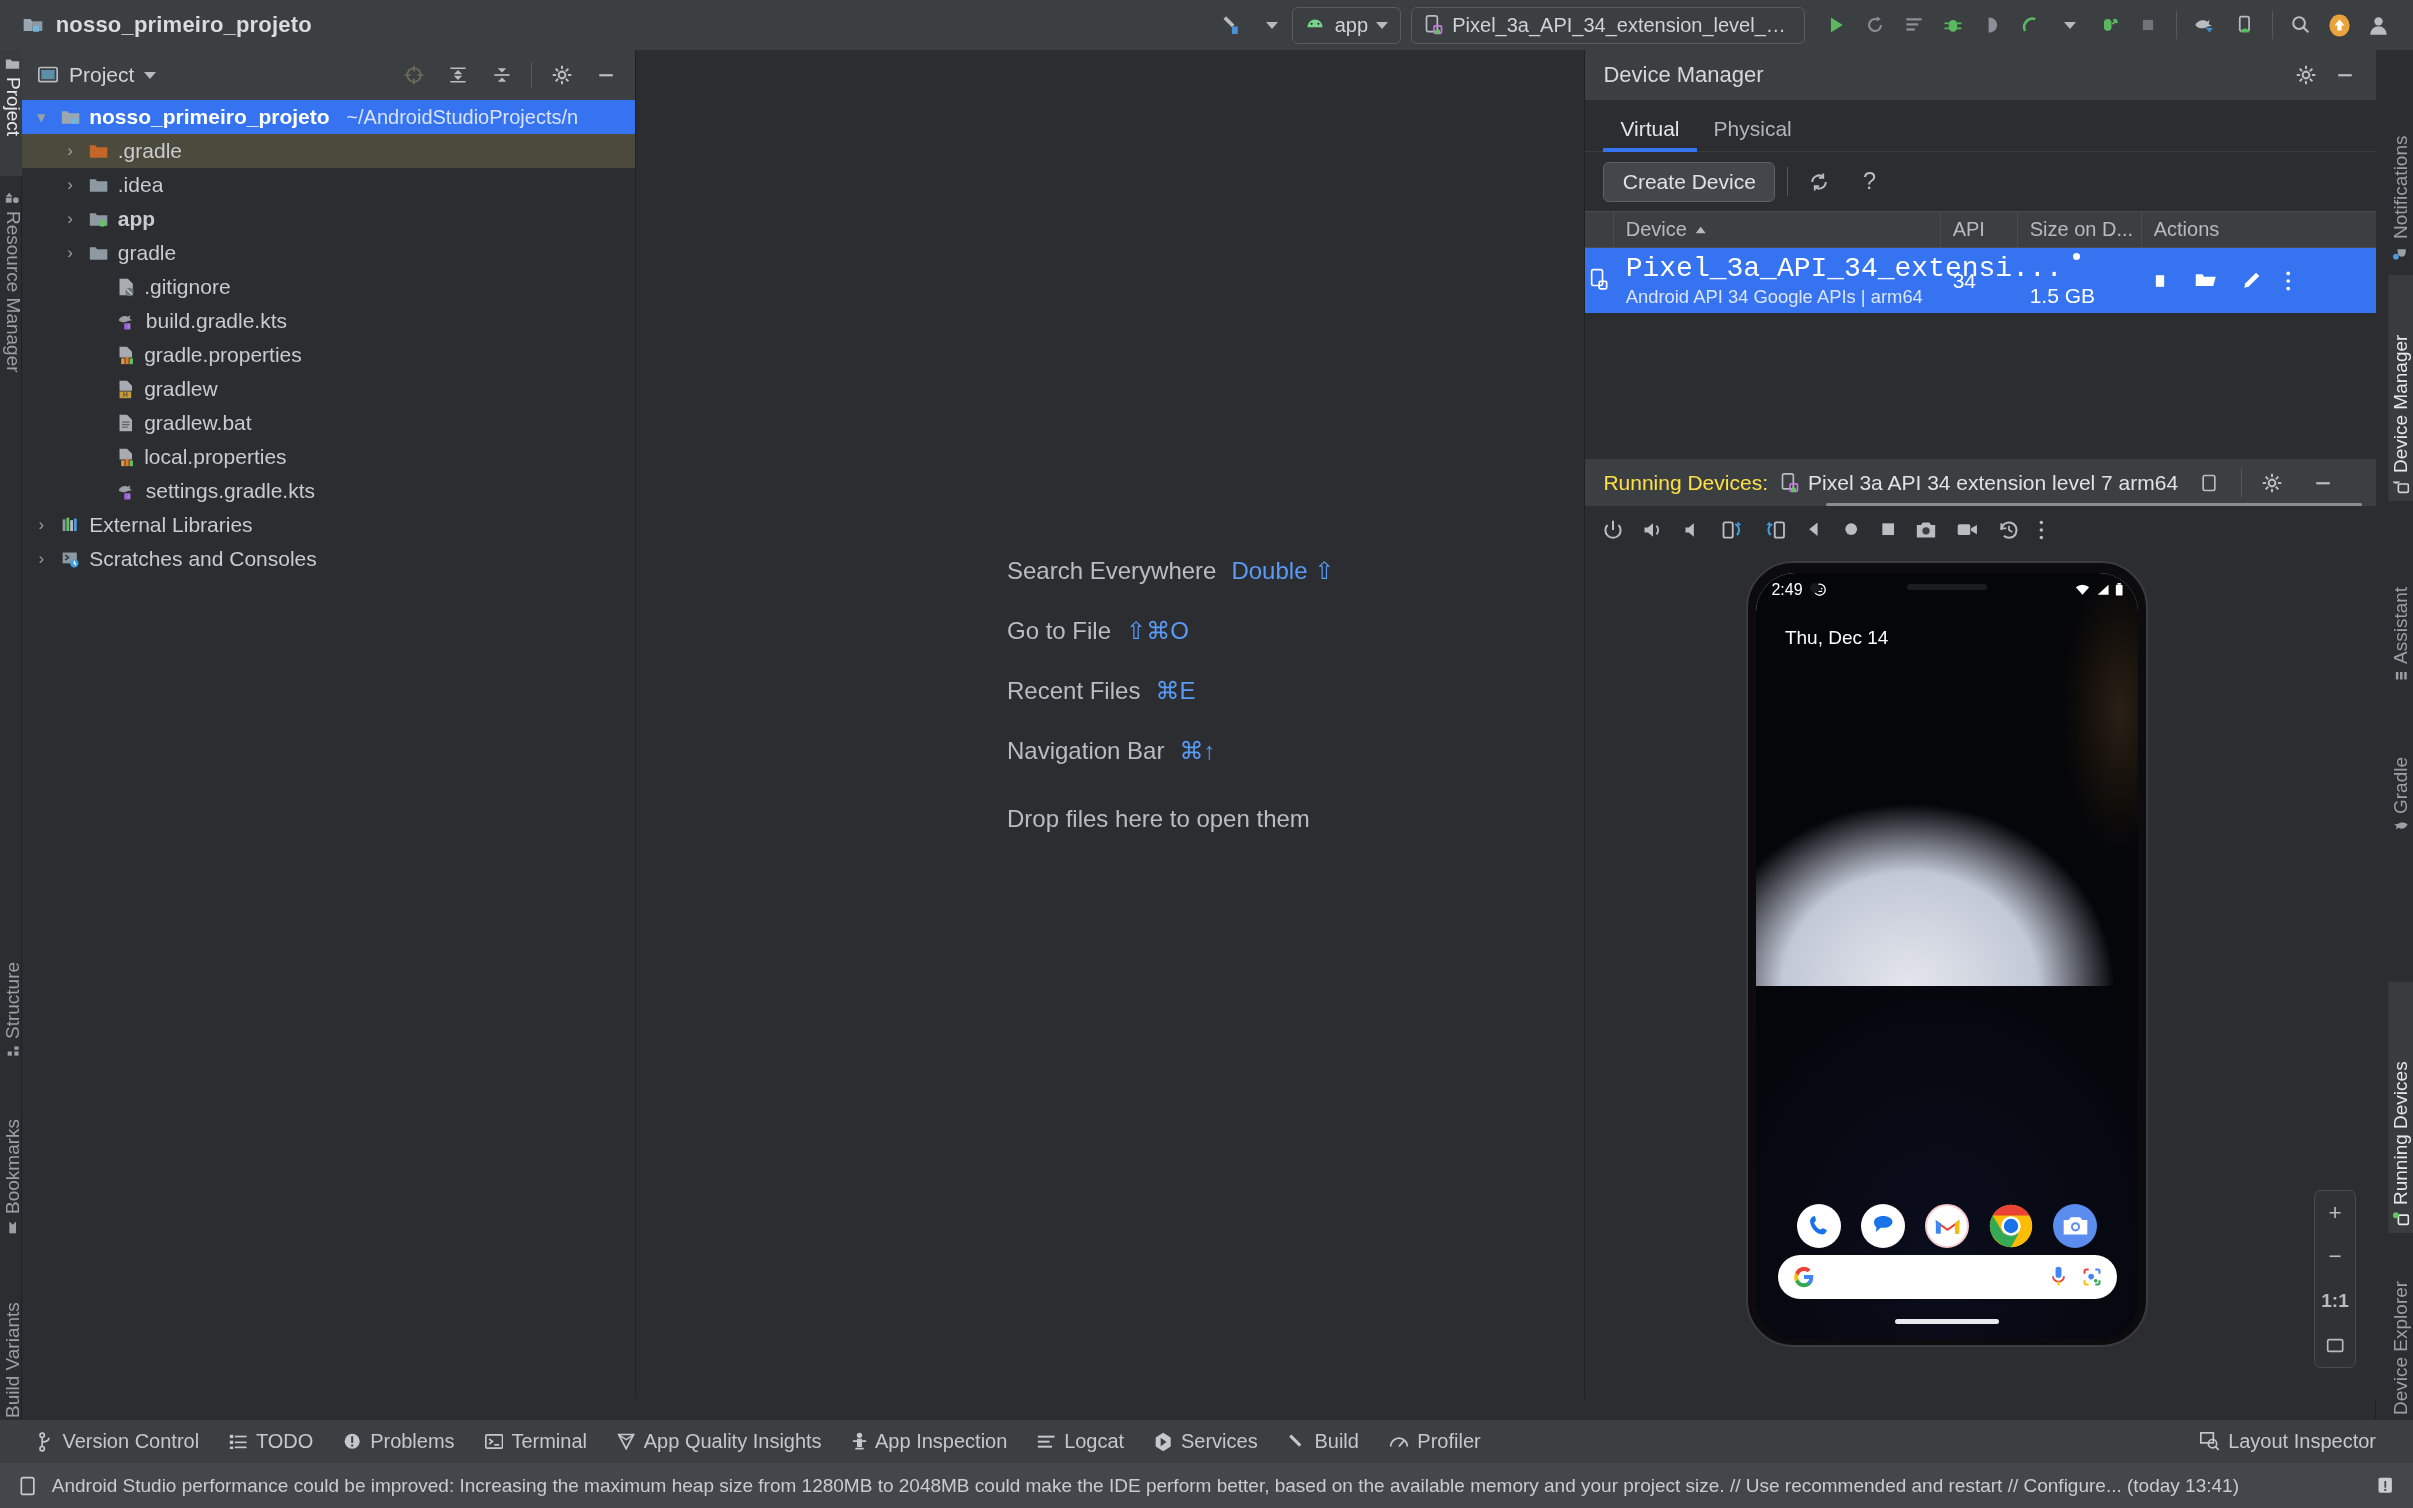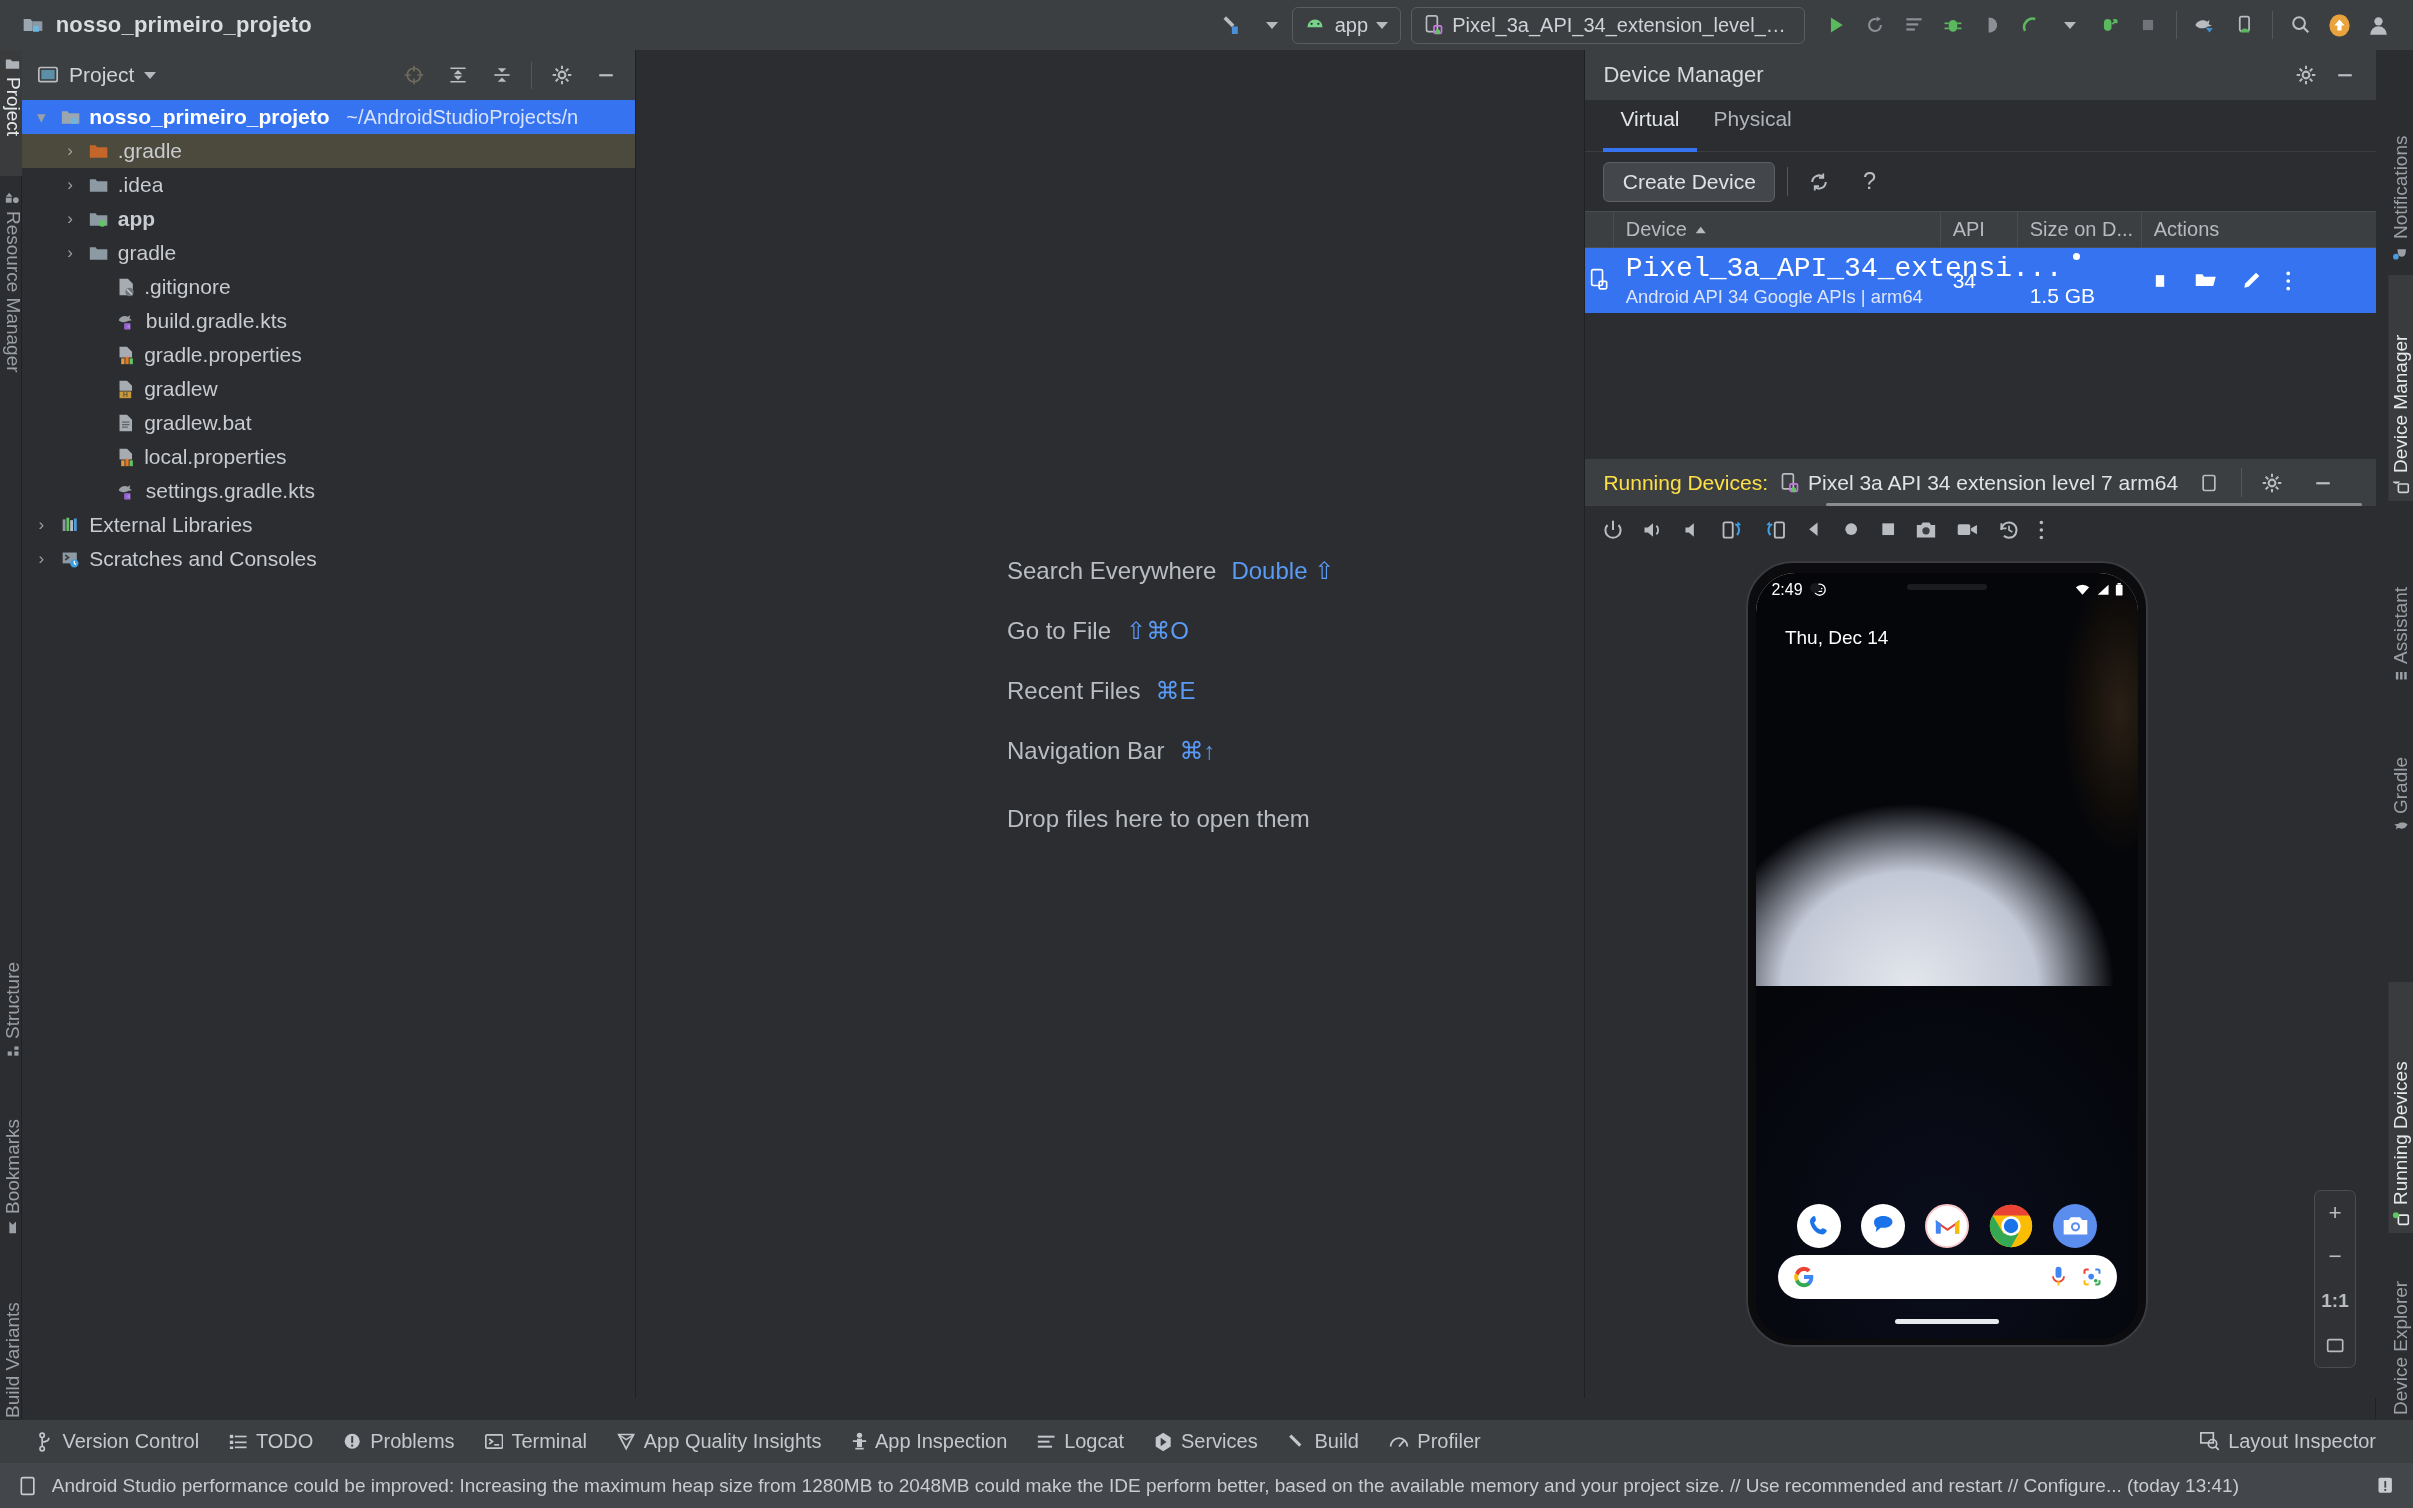--- a/index.html
+++ b/index.html
@@ -100,21 +100,21 @@
     background:#2b2d30;border-left:0.8px solid #1f2123;
   }
   .dm-header {
     height:50px;background:#3c3f41;display:flex;align-items:center;padding:0 11.7px 0 18.4px;
   }
   .dm-title { font-size:22px;color:#d6d9dc; }
   .dm-tabs {
     height:52px;display:flex;align-items:flex-end;padding-left:18.4px;gap:0;
     border-bottom:0.8px solid #3a3d3f;background:#2b2d30;
   }
-  .dm-tab { height:44px;display:flex;padding:0 17px;font-size:21px;color:#b1b5b9;position:relative; }
+  .dm-tab { height:44px;display:flex;align-items:center;padding:0 17px;font-size:21px;color:#b1b5b9;position:relative; }
   .dm-tab.active { color:#e3e6e9; }
   .dm-tab.active:after { content:"";position:absolute;left:0;right:0;bottom:-0.8px;height:3.4px;background:#3573f0; }
   .dm-toolbar { height:59px;display:flex;align-items:center;padding:0 11.7px 0 18.4px;gap:11.7px; }
   .btn-create {
     height:40px;padding:0 18.4px;border:0.8px solid #5d6164;border-radius:5.9px;
     background:#43464a;color:#dfe2e5;font-size:21px;display:flex;align-items:center;
   }
   .vsep { width:0.8px;height:28.5px;background:#55585a; }
   .dm-table { width:100%; }
   .dm-head {

